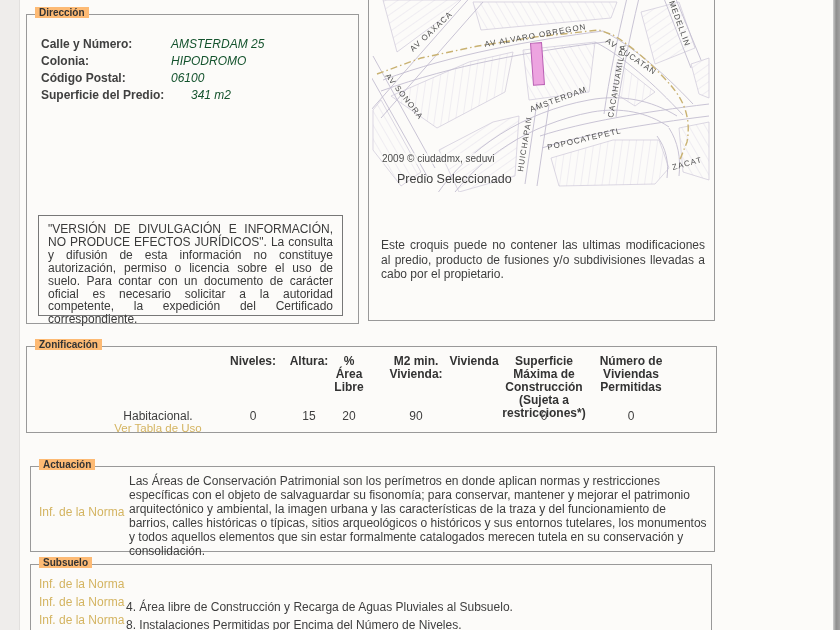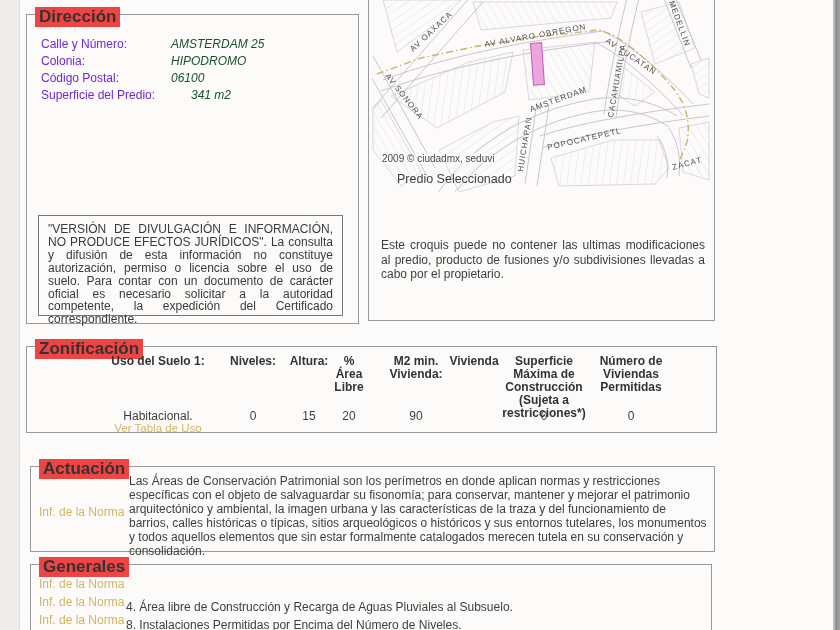--- a/index.html
+++ b/index.html
@@ -8,27 +8,27 @@
     position:relative; width:840px; height:630px; overflow:hidden;
     background:#fcfbf9; color:#3e3e3e;
     font-family:"Liberation Sans", sans-serif; font-size:12px;
   }
   .left-margin { position:absolute; left:0; top:0; width:20px; height:630px;
     background:#efedeb; border-right:1px solid #e2e0de; }
   .right-edge { position:absolute; left:833px; top:0; width:7px; height:630px;
     background:linear-gradient(90deg,#cfcfcf 0%,#8e8e8e 45%,#a2a2a2 100%); }
 
   .fieldset { position:absolute; border:1px solid #999; }
-  .legend { position:absolute; top:-8px; left:8px; background:#ef4444;
-    padding:0 4px; font-weight:bold; color:#333; font-size:17px; white-space:nowrap; }
+  .legend { position:absolute; top:-8px; left:8px; background:#fdba74;
+    padding:0 4px; font-weight:bold; color:#333; font-size:10px; white-space:nowrap; }
 
   
   #fs-direccion { left:26px; top:14px; width:333px; height:310px; }
   .field-row { position:absolute; left:14px; height:17px; white-space:nowrap; }
-  .flabel { font-weight:normal; color:#6d28d9; }
+  .flabel { font-weight:bold; color:#404040; }
   .fvalue { position:absolute; left:130px; color:#14532d;font-style:italic; }
   .disclaimer-box { position:absolute; left:11px; top:200px; width:305px; height:101px;
     border:1px solid #777; padding:7px 9px; }
   .disclaimer-box p { text-align:justify; font-size:12px; line-height:12.9px; color:#3a3a3a; }
 
   
   .map-panel { position:absolute; left:368px; top:0; width:347px; height:321px;
     border:1px solid #999; border-top:none; }
   .map-panel svg { position:absolute; left:3px; top:0; }
   .street-label { font-size:8px; fill:#4f4f4f; letter-spacing:1px; font-family:"Liberation Sans",sans-serif; }
@@ -157,21 +157,20 @@
           <text transform="translate(300,170) rotate(-15)" class="street-label" letter-spacing="0.5">ZACAT</text>
         </g>
     </svg>
     <div class="map-copyright">2009 © ciudadmx, seduvi</div>
     <div class="map-selected">Predio Seleccionado</div>
     <p class="map-note">Este croquis puede no contener las ultimas modificaciones al predio, producto de fusiones y/o subdivisiones llevadas a cabo por el propietario.</p>
   </section>
 
   <section class="fieldset" id="fs-zonif">
     <span class="legend">Zonificación</span>
-    <div class="zcol" style="left:21px;width:220px">Uso del Suelo 1:</div>
     <div class="zcol" style="left:186px;width:80px">Niveles:</div>
     <div class="zcol" style="left:247px;width:70px">Altura:</div>
     <div class="zcol" style="left:295px;width:54px">%
 Área
 Libre</div>
     <div class="zcol" style="left:344px;width:90px">M2 min.
 Vivienda:</div>
     <div class="zcol" style="left:407px;width:80px">Vivienda</div>
     <div class="zcol" style="left:457px;width:120px">Superficie
 Máxima de
@@ -194,21 +193,21 @@
   </section>
 
 
   <section class="fieldset" id="fs-actuacion">
     <span class="legend">Actuación</span>
     <span class="norm-link gold-link">Inf. de la Norma</span>
     <p>Las Áreas de Conservación Patrimonial son los perímetros en donde aplican normas y restricciones específicas con el objeto de salvaguardar su fisonomía; para conservar, mantener y mejorar el patrimonio arquitectónico y ambiental, la imagen urbana y las características de la traza y del funcionamiento de barrios, calles históricas o típicas, sitios arqueológicos o históricos y sus entornos tutelares, los monumentos y todos aquellos elementos que sin estar formalmente catalogados merecen tutela en su conservación y consolidación.</p>
   </section>
 
   <section class="fieldset" id="fs-generales">
-    <span class="legend">Generales</span>
+    <span class="legend">Subsuelo</span>
     <div class="gen-row" style="top:12px">
       <span class="gold-link">Inf. de la Norma</span>
       <span class="gen-text">4. Área libre de Construcción y Recarga de Aguas Pluviales al Subsuelo.</span>
     </div>
     <div class="gen-row" style="top:30px">
       <span class="gold-link">Inf. de la Norma</span>
       <span class="gen-text">8. Instalaciones Permitidas por Encima del Número de Niveles.</span>
     </div>
     <div class="gen-row" style="top:48px">
       <span class="gold-link">Inf. de la Norma</span>

